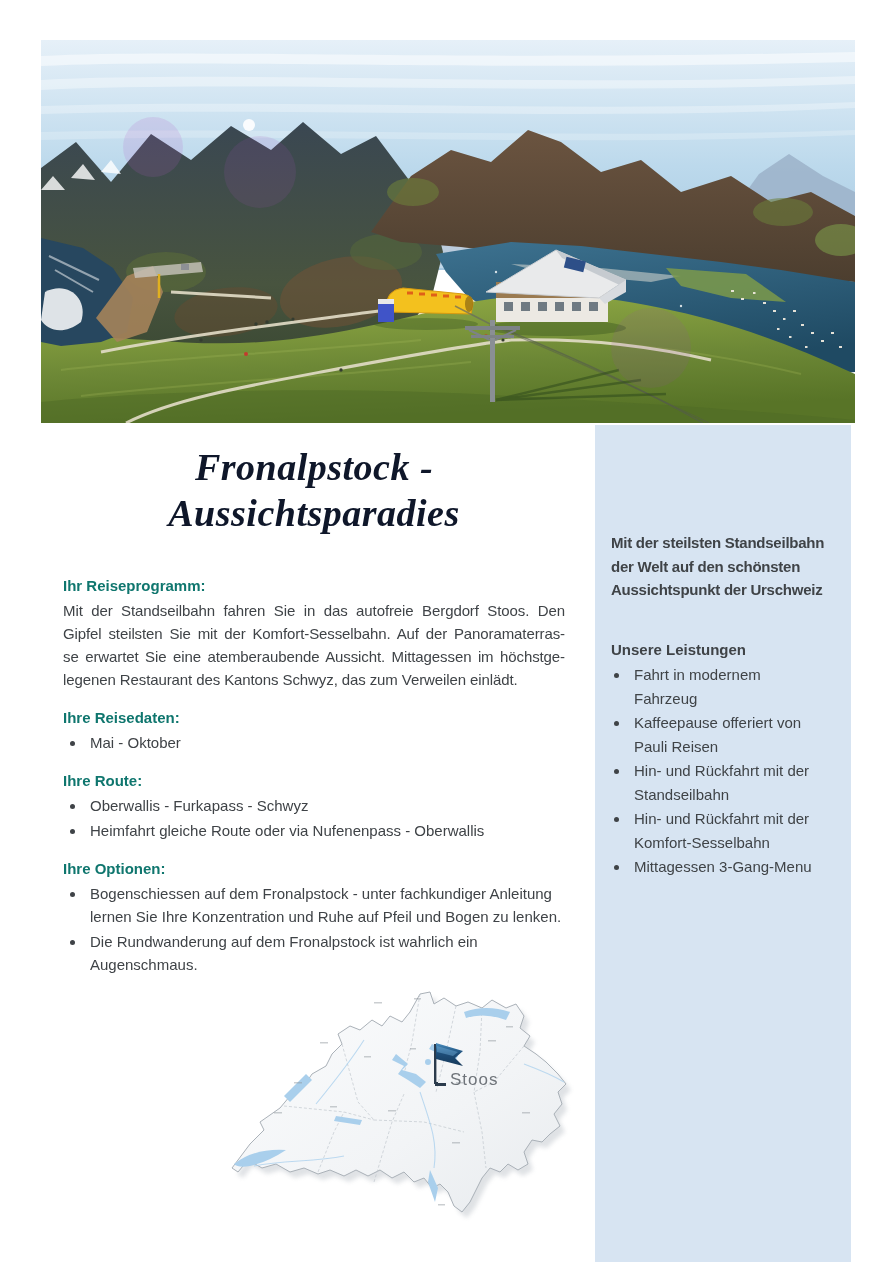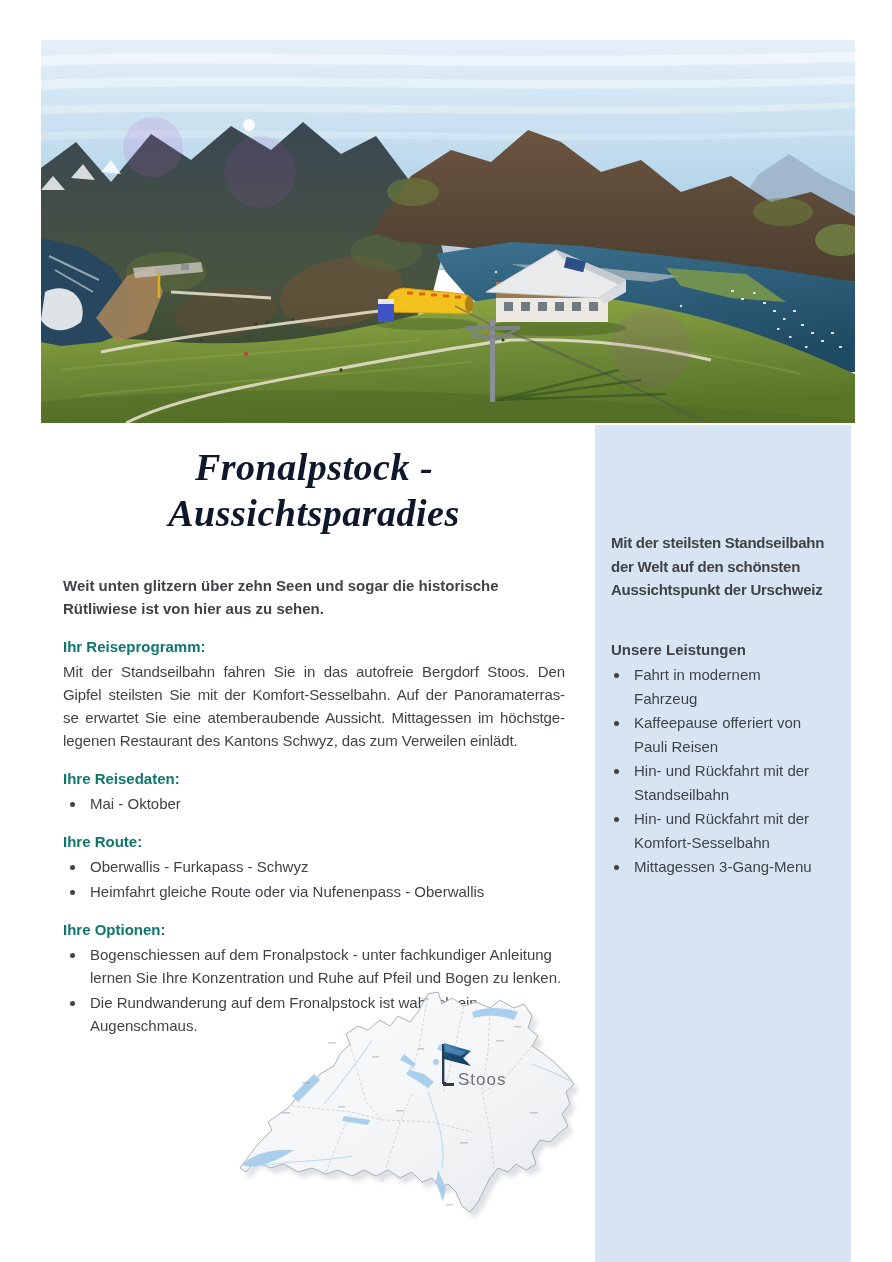--- a/index.html
+++ b/index.html
@@ -32,21 +32,21 @@
   }
   .intro { margin:0 0 8px 0; font-weight:bold; }
   .content h2 { margin:15px 0 2px 0; font-size:15px; line-height:23px; font-weight:bold; color:#0f766e; }
   .para { margin:0; letter-spacing:-0.1px; }
   .jl   { display:block; text-align:justify; text-align-last:justify; white-space:normal; }
   .jl-last { display:block; }
   .content ul { margin:2px 0 0 2px; padding:0 0 0 21px; }
   .content li { padding-left:4px; margin:0 0 2px 0; }
 
   
-  .map { position:absolute; left:232px; top:982px; width:356px; height:240px; margin:0; }
+  .map { position:absolute; left:224px; top:982px; width:356px; height:240px; margin:0; }
   .map svg { display:block; }
 </style>
 </head>
 <body>
 
 <div class="page">
 
   <figure class="hero">
     <svg width="814" height="383" viewBox="0 0 814 383" xmlns="http://www.w3.org/2000/svg">
       <defs>
@@ -237,21 +237,20 @@
       <li>Kaffeepause offeriert von Pauli Reisen</li>
       <li>Hin- und Rückfahrt mit der Standseilbahn</li>
       <li>Hin- und Rückfahrt mit der Komfort-Sesselbahn</li>
       <li>Mittagessen 3-Gang-Menu</li>
     </ul>
   </aside>
 
   <main class="content">
     <h1 class="title">Fronalpstock - Aussichtsparadies</h1>
 
-    <p class="intro">Weit unten glitzern über zehn Seen und sogar die historische Rütliwiese ist von hier aus zu sehen.</p>
 
     <h2>Ihr Reiseprogramm:</h2>
     <p class="para">
       <span class="jl">Mit der Standseilbahn fahren Sie in das autofreie Bergdorf Stoos. Den</span>
       <span class="jl">Gipfel steilsten Sie mit der Komfort-Sesselbahn. Auf der Panoramaterras-</span>
       <span class="jl">se erwartet Sie eine atemberaubende Aussicht. Mittagessen im höchstge-</span>
       <span class="jl-last">legenen Restaurant des Kantons Schwyz, das zum Verweilen einlädt.</span>
     </p>
 
     <h2>Ihre Reisedaten:</h2>

